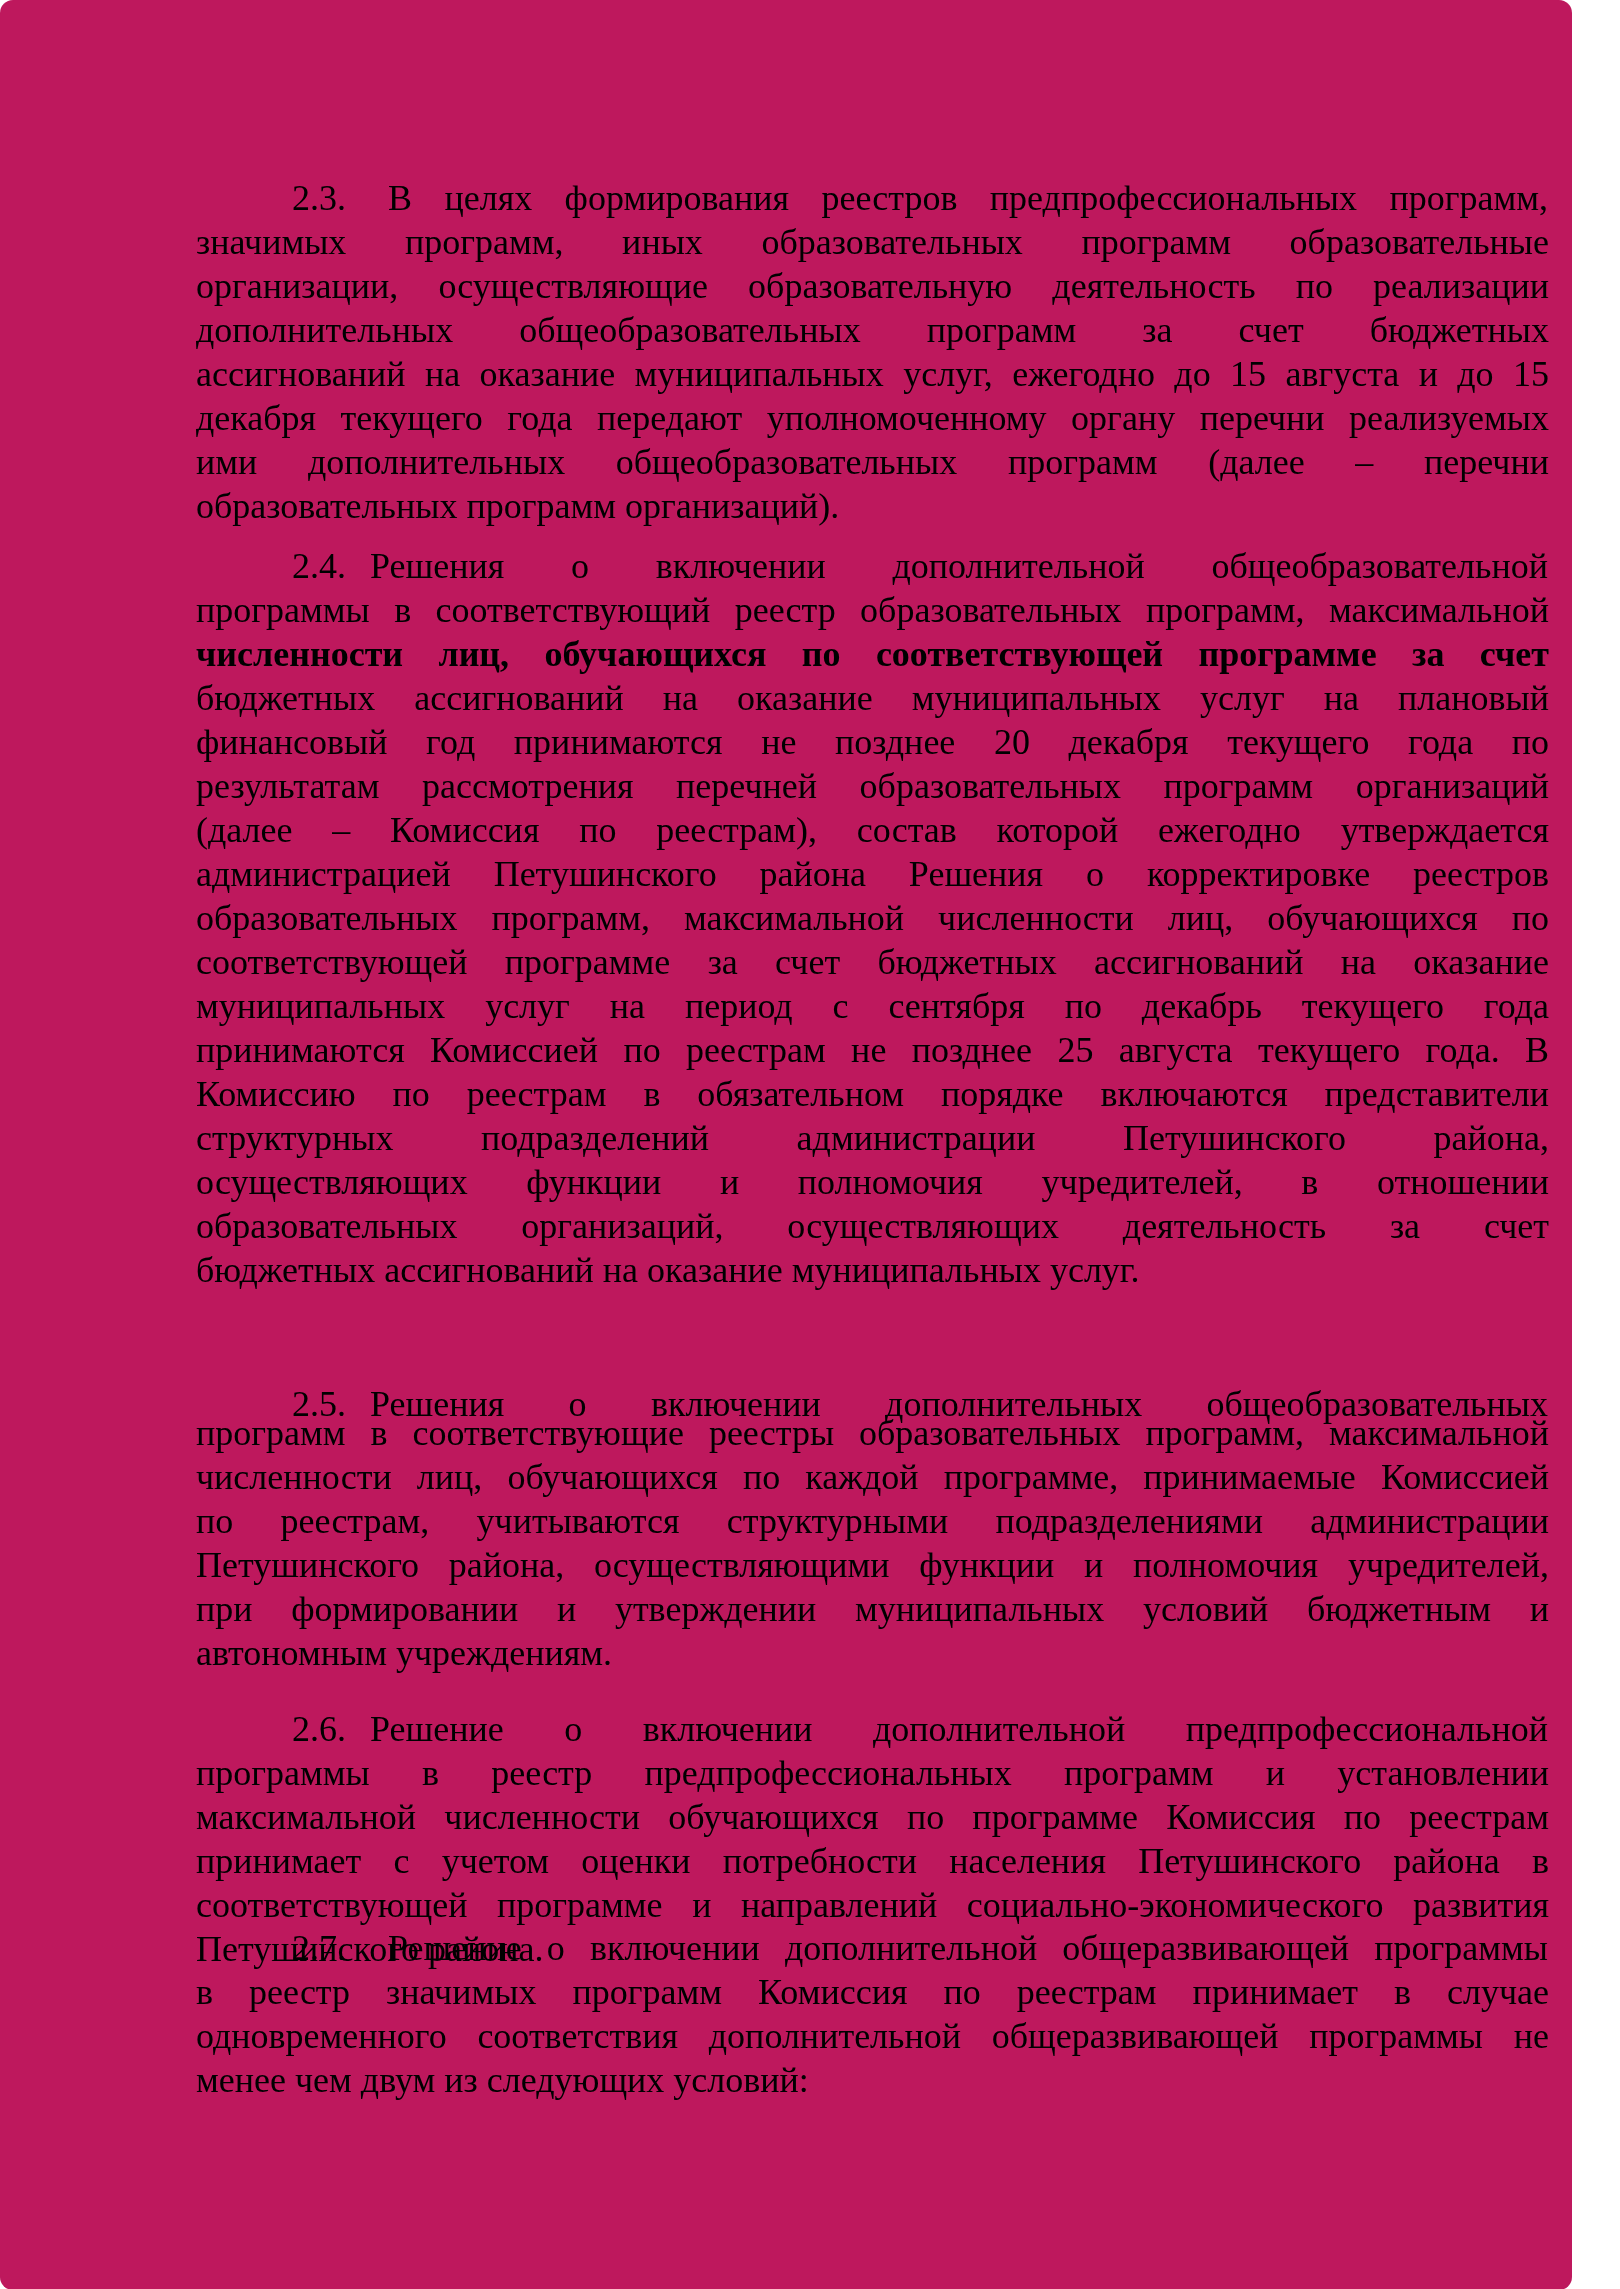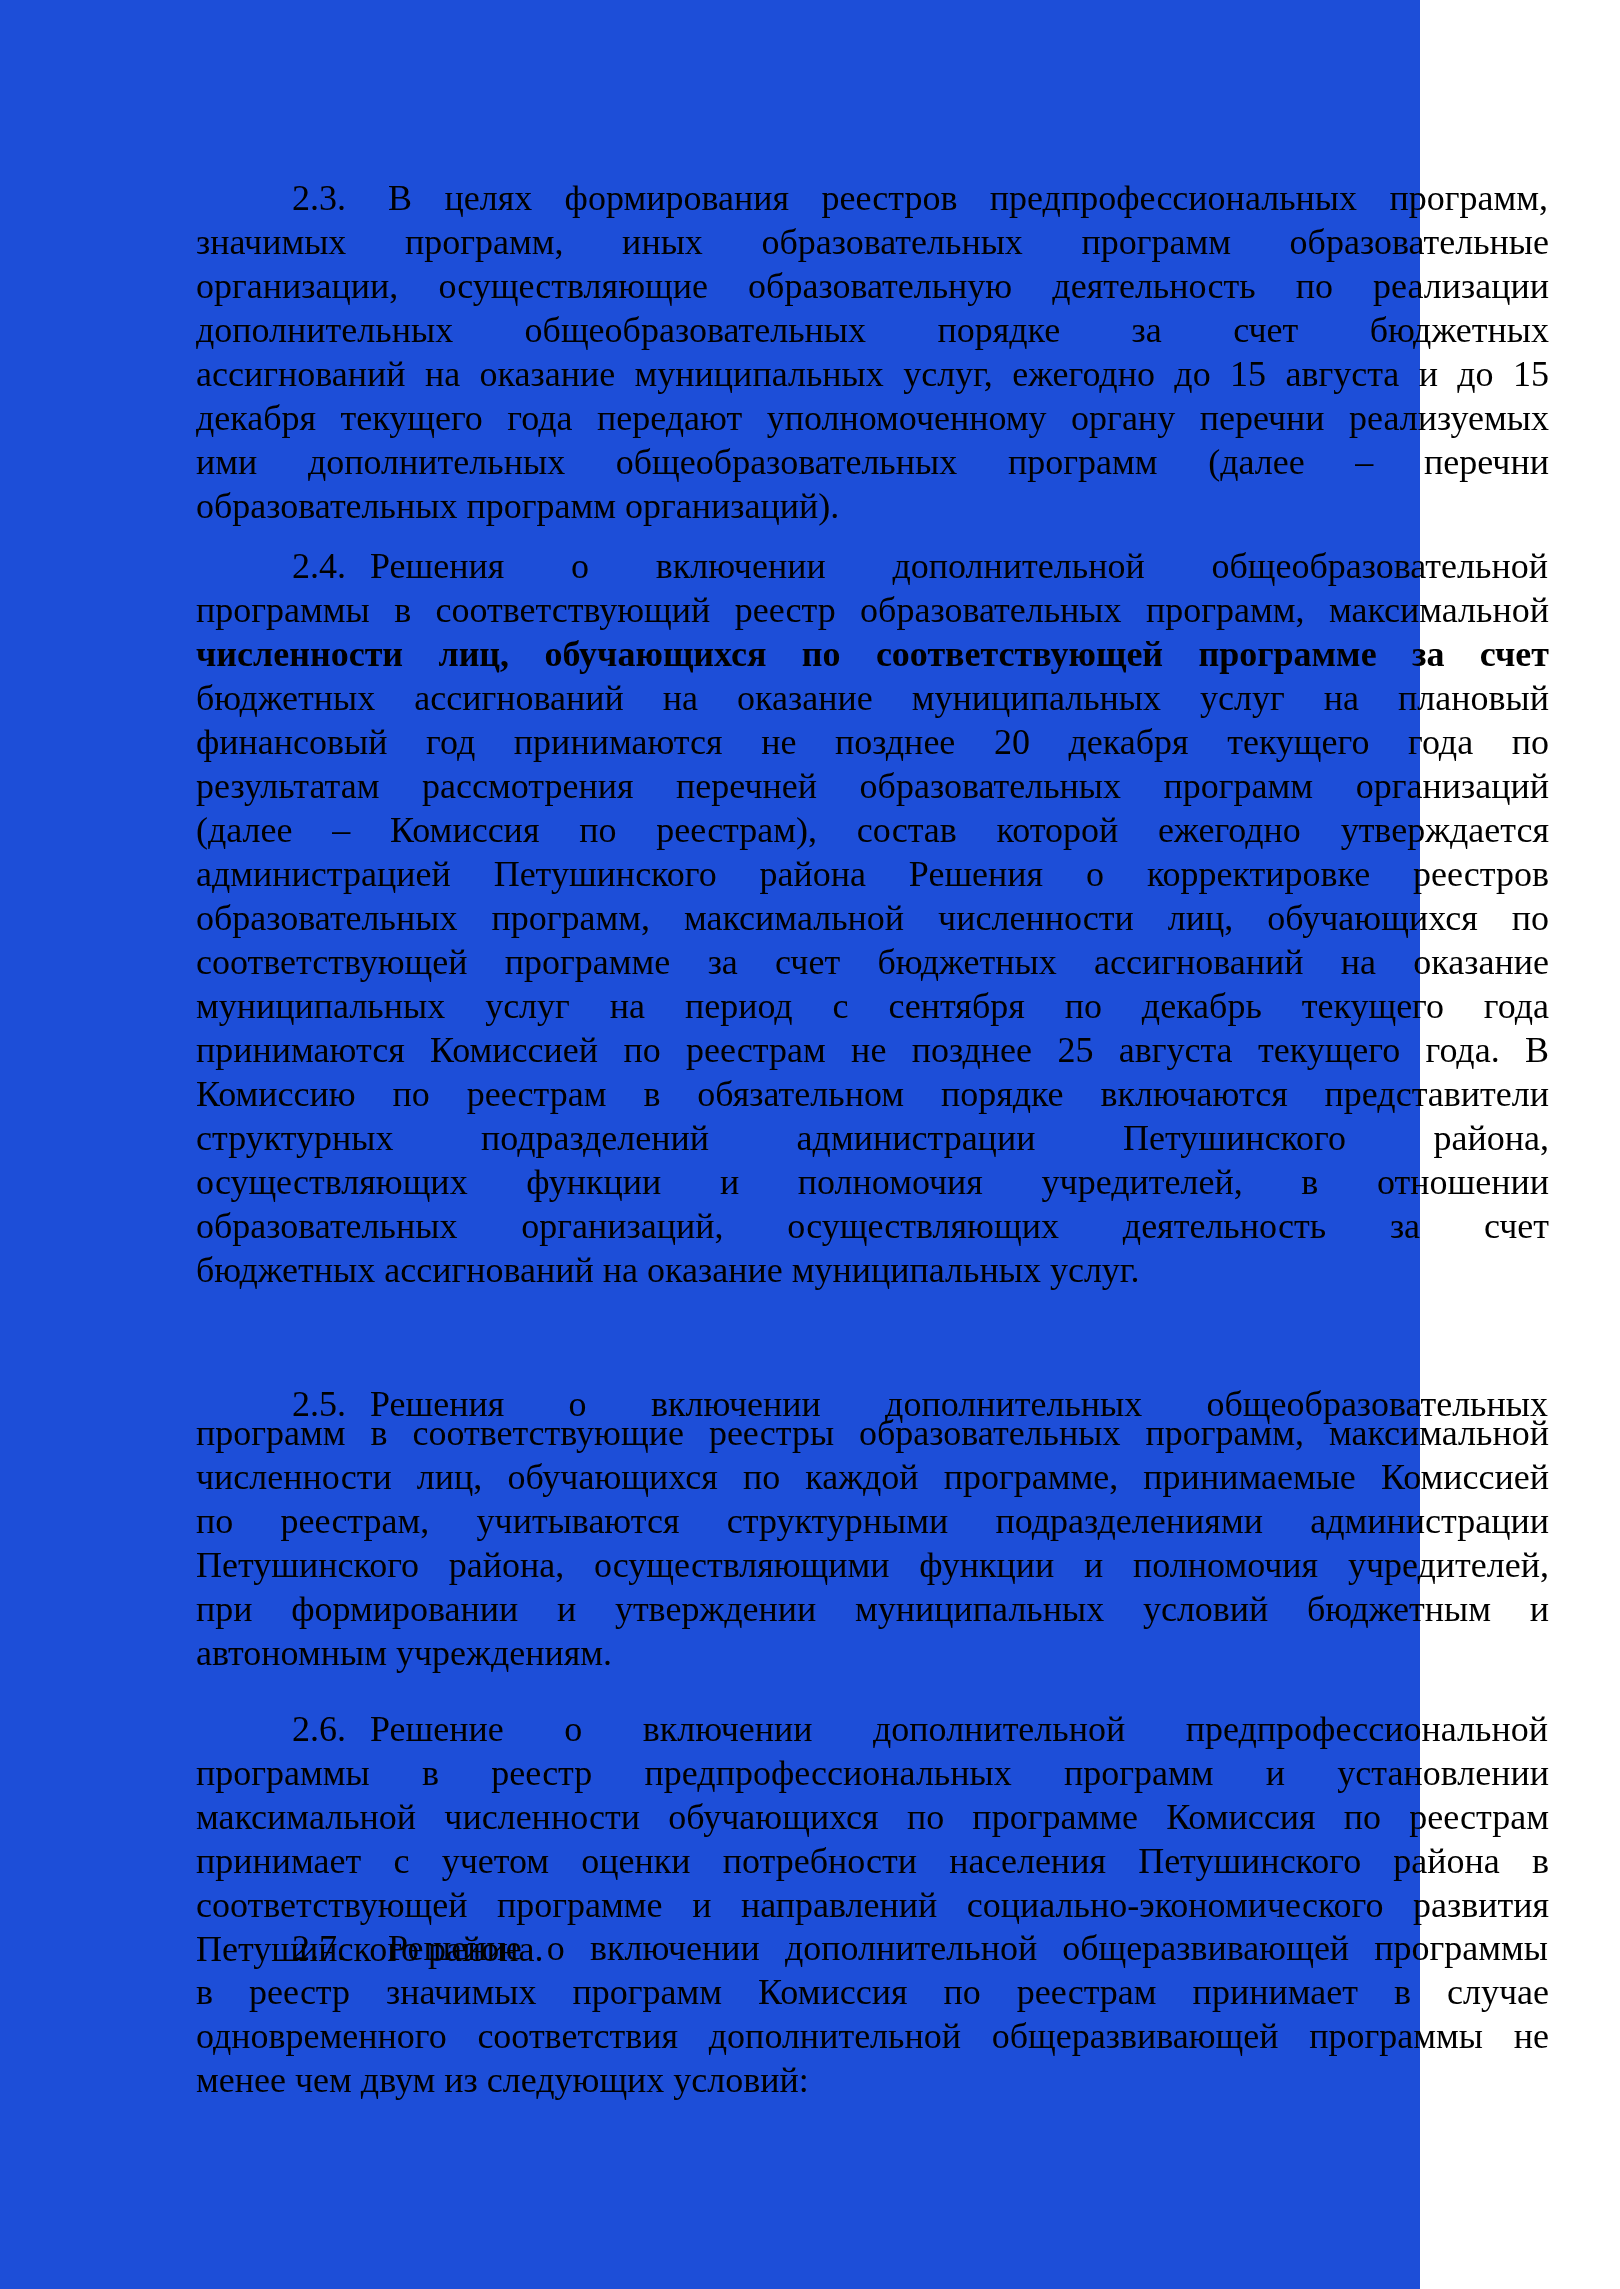--- a/index.html
+++ b/index.html
@@ -1,18 +1,18 @@
 <!DOCTYPE html>
 <html><head>
 <meta charset="utf-8">
 <style>
   html, body { margin: 0; padding: 0; background: #ffffff; }
   body { width: 1620px; height: 2290px; position: relative; overflow: hidden; }
   .page {
-    position: absolute; left: 0; top: 0; width: 1420px; height: 2290px; background: #1d4ed8;
+    position: absolute; left: 0; top: 0; width: 1572px; height: 2290px; background: #be185d; border-radius: 13px;
   }
   .para {
     position: absolute; left: 196px; width: 1353px;
     font-family: "Liberation Serif", serif;
     font-size: 36px; color: #000;
   }
   .line {
     display: block;
     height: 44px; line-height: 44px;
     text-align: justify; text-align-last: justify;
@@ -27,21 +27,21 @@
 </style>
 </head>
 <body>
 
 <div class="page">
 
   <div class="para" style="top:176px;">
     <span class="line first" style="white-space: nowrap;"><span class="num wide">2.3.</span><span style="display:inline-block;width:1160px;text-align:justify;text-align-last:justify;">В целях формирования реестров предпрофессиональных программ,</span></span>
     <span class="line" style="white-space: nowrap;">значимых программ, иных образовательных программ образовательные</span>
     <span class="line" style="white-space: nowrap;">организации, осуществляющие образовательную деятельность по реализации</span>
-    <span class="line" style="white-space: nowrap;">дополнительных общеобразовательных порядке за счет бюджетных</span>
+    <span class="line" style="white-space: nowrap;">дополнительных общеобразовательных программ за счет бюджетных</span>
     <span class="line" style="white-space: nowrap;">ассигнований на оказание муниципальных услуг, ежегодно до 15 августа и до 15</span>
     <span class="line" style="white-space: nowrap;">декабря текущего года передают уполномоченному органу перечни реализуемых</span>
     <span class="line" style="white-space: nowrap;">ими дополнительных общеобразовательных программ (далее – перечни</span>
     <span class="line last" style="white-space: nowrap;">образовательных программ организаций).</span>
   </div>
 
   <div class="para" style="top:544px;">
     <span class="line first" style="white-space: nowrap;"><span class="num" style="width:78px;">2.4.</span><span style="display:inline-block;width:1178px;text-align:justify;text-align-last:justify;">Решения о включении дополнительной общеобразовательной</span></span>
     <span class="line" style="white-space: nowrap;">программы в соответствующий реестр образовательных программ, максимальной</span>
     <span class="line" style="white-space: nowrap; font-weight: bold;">численности лиц, обучающихся по соответствующей программе за счет</span>

